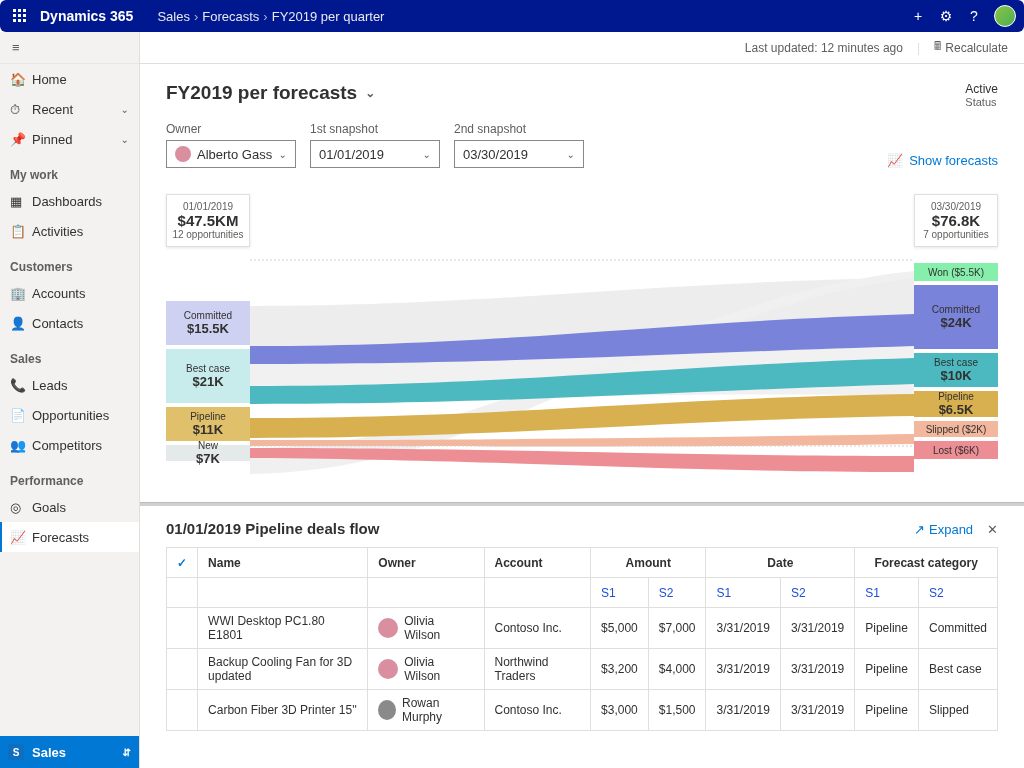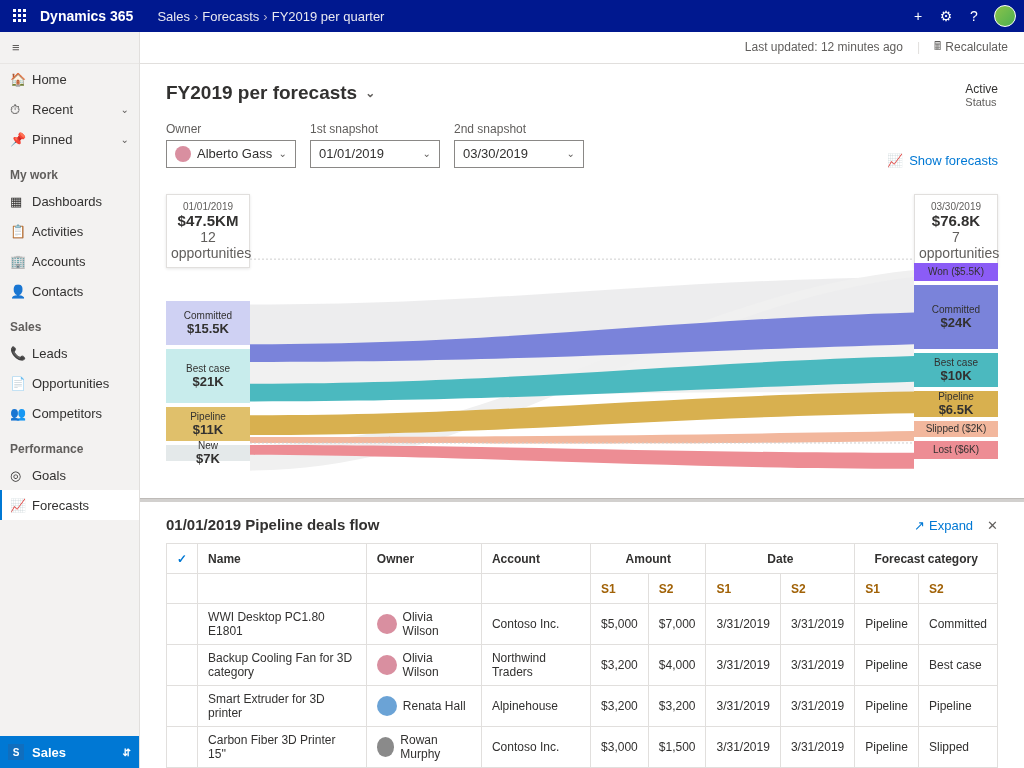--- a/index.html
+++ b/index.html
@@ -1,17 +1,17 @@
 <!DOCTYPE html>
 <html><head>
 <meta charset="utf-8">
 <style>
 * { margin:0; padding:0; box-sizing:border-box; font-family:"Segoe UI",Arial,sans-serif; }
 body { width:1024px; height:768px; overflow:hidden; background:#fff; color:#323130; font-size:13px; }
-.topbar { height:32px; background:#00188f; color:#fff; display:flex; align-items:center; padding:0 8px; }
+.topbar { height:32px; background:#00188f; color:#fff; display:flex; align-items:center; padding:0 8px;border-radius:6px; }
 .topbar .waffle { width:24px; display:flex; align-items:center; justify-content:center; }
 .topbar .brand { font-weight:600; font-size:14px; margin-left:8px; margin-right:24px; }
 .topbar .crumbs { display:flex; gap:4px; font-size:13px; color:#e8e8f0; }
 .topbar .crumbs .sep { color:#b0b0d0; }
 .topbar .spacer { flex:1; }
 .topbar .ticon { width:28px; text-align:center; cursor:pointer; font-size:14px; }
 .topbar .avatar { width:22px; height:22px; border-radius:50%; background:linear-gradient(135deg,#8bc34a,#4caf50); border:1px solid #fff; margin-left:6px; }
 .shell { display:flex; height:736px; }
 .sidebar { width:140px; background:#f3f2f1; border-right:1px solid #e1dfdd; display:flex; flex-direction:column; font-size:13px; color:#323130; overflow:hidden; }
 .sidebar .burger { height:32px; display:flex; align-items:center; padding-left:12px; border-bottom:1px solid #e8e6e4; color:#605e5c; }
@@ -33,35 +33,35 @@
 .filters { display:flex; gap:14px; padding:4px 26px 10px; align-items:flex-end; }
 .filters .fld label { display:block; font-size:12px; color:#605e5c; margin-bottom:4px; }
 .filters .dd { height:28px; border:1px solid #8a8886; background:#fff; display:flex; align-items:center; padding:0 8px; font-size:13px; min-width:130px; gap:6px; cursor:pointer;}
 .filters .dd .caret { margin-left:auto; color:#605e5c; font-size:10px;}
 .filters .spacer{flex:1;}
 .filters .link { color:#0078d4; font-size:13px; display:flex; align-items:center; gap:6px; cursor:pointer;}
 .sankey-wrap { position:relative; height:310px; margin:8px 26px 0; }
 .snapshot-card { position:absolute; top:8px; width:84px; background:#fff; border:1px solid #e1dfdd; box-shadow:0 1px 3px rgba(0,0,0,.1); padding:6px 4px; text-align:center; }
 .snapshot-card .d { font-size:10px; color:#605e5c; }
 .snapshot-card .v { font-size:15px; font-weight:600; color:#323130; }
-.snapshot-card .o { font-size:14px; color:#605e5c; }
+.snapshot-card .o { font-size:10px; color:#605e5c; }
 .col { position:absolute; width:84px; }
 .col .block { display:flex; flex-direction:column; align-items:center; justify-content:center; font-size:11px; margin-bottom:4px; color:#323130; }
 .col .block .n{font-size:10px;} .col .block .v{font-weight:600;font-size:13px;}
 .divider { height:4px; background:#d2d0ce; border-top:1px solid #bebbb8; margin-top:6px; }
 .deals { padding:14px 26px 0; position:relative; }
 .deals-head { display:flex; align-items:flex-end; }
 .deals-head h2 { font-size:15px; font-weight:600; }
 .deals-head .spacer{flex:1;}
 .deals-head .link{color:#0078d4; font-size:13px; display:flex; gap:4px; align-items:center; cursor:pointer;}
 .deals-head .close{margin-left:14px; color:#605e5c; cursor:pointer;}
 table.grid { width:100%; border-collapse:collapse; margin-top:10px; font-size:12px; }
 table.grid th, table.grid td { border:1px solid #e1dfdd; padding:6px 10px; text-align:left; color:#323130; height:30px;}
 table.grid th { font-weight:600; background:#fff; }
-table.grid .sub th { font-weight:700; color:#a16207; }
+table.grid .sub th { font-weight:400; color:#1d4ed8; }
 table.grid .owner-cell { display:flex; align-items:center; gap:6px;}
 .owner-av{width:20px;height:20px;border-radius:50%;}
 .ic { width:14px; height:14px; display:inline-block; }
 svg.flow { position:absolute; left:84px; top:0; width:calc(100% - 168px); height:100%; }
 </style>
 </head>
 <body>
 
 <div class="topbar">
   <div class="waffle">
@@ -117,20 +117,21 @@
     <div id="side-sections">
         <div class="section-label">My work</div>
         <div class="item">
           <span class="ic">▦</span>
           <span>Dashboards</span>
         </div>
         <div class="item">
           <span class="ic">📋</span>
           <span>Activities</span>
         </div>
+        <div class="section-label">Customers</div>
         <div class="item">
           <span class="ic">🏢</span>
           <span>Accounts</span>
         </div>
         <div class="item">
           <span class="ic">👤</span>
           <span>Contacts</span>
         </div>
         <div class="section-label">Sales</div>
         <div class="item">
@@ -237,21 +238,21 @@
           <div class="block" style="background: rgb(224, 192, 107); height: 34px;">
             <span class="n">Pipeline</span>
             <span class="v">$11K</span>
           </div>
           <div class="block" style="background: rgb(228, 233, 234); height: 16px;">
             <span class="n">New</span>
             <span class="v">$7K</span>
           </div>
         </div>
       <div class="col" id="rightcol" style="right:0;top:77px">
-          <div class="block" style="background: #8b5cf6; height: 18px;">
+          <div class="block" style="background: #86efac; height: 18px;">
             <span class="n">Won ($5.5K)</span>
           </div>
           <div class="block" style="background: rgb(122, 131, 218); height: 64px;">
             <span class="n">Committed</span>
             <span class="v">$24K</span>
           </div>
           <div class="block" style="background: rgb(75, 185, 191); height: 34px;">
             <span class="n">Best case</span>
             <span class="v">$10K</span>
           </div>
@@ -330,45 +331,31 @@
     <td>Contoso Inc.</td>
     <td>$5,000</td>
               <td>$7,000</td>
     <td>3/31/2019</td>
               <td>3/31/2019</td>
     <td>Pipeline</td>
               <td>Committed</td>
             </tr>
             <tr>
               <td></td>
-    <td>Backup Cooling Fan for 3D category</td>
+    <td>Backup Cooling Fan for 3D updated</td>
     <td>
                 <div class="owner-cell"><span class="owner-av" style="background:#d98fa0"></span>Olivia Wilson</div>
               </td>
     <td>Northwind Traders</td>
     <td>$3,200</td>
               <td>$4,000</td>
     <td>3/31/2019</td>
               <td>3/31/2019</td>
     <td>Pipeline</td>
               <td>Best case</td>
-            </tr>
-            <tr>
-              <td></td>
-    <td>Smart Extruder for 3D printer</td>
-    <td>
-                <div class="owner-cell"><span class="owner-av" style="background:#6ba3d6"></span>Renata Hall</div>
-              </td>
-    <td>Alpinehouse</td>
-    <td>$3,200</td>
-              <td>$3,200</td>
-    <td>3/31/2019</td>
-              <td>3/31/2019</td>
-    <td>Pipeline</td>
-              <td>Pipeline</td>
             </tr>
             <tr>
               <td></td>
     <td>Carbon Fiber 3D Printer 15''</td>
     <td>
                 <div class="owner-cell"><span class="owner-av" style="background:#8a8a8a"></span>Rowan Murphy</div>
               </td>
     <td>Contoso Inc.</td>
     <td>$3,000</td>
               <td>$1,500</td>

